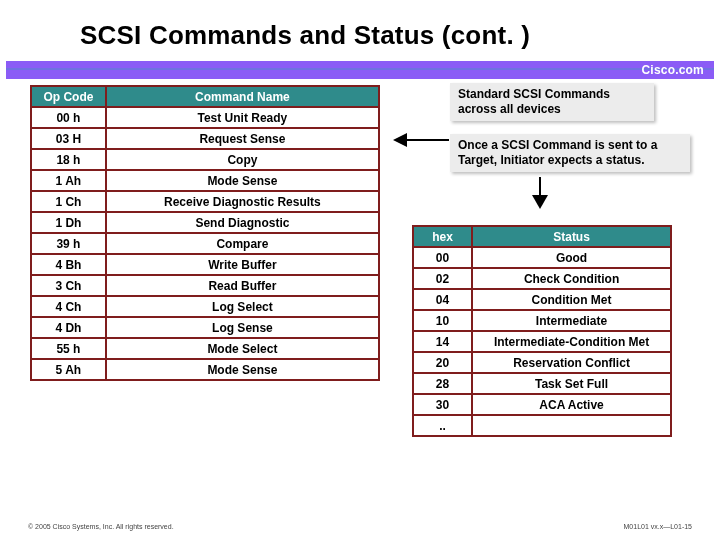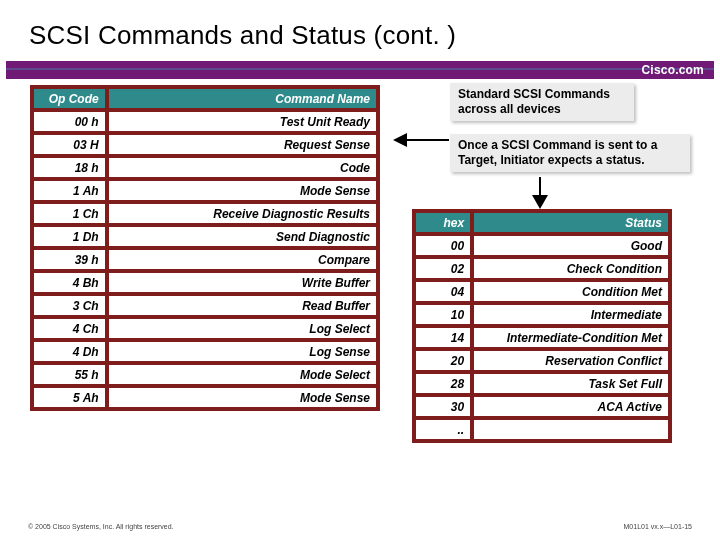--- a/index.html
+++ b/index.html
@@ -10,30 +10,30 @@
     font-family: Arial, Helvetica, sans-serif;
     background: #ffffff;
     color: #000;
     position: relative;
     overflow: hidden;
   }
 
   
   .title {
     font-size: 26px;
-    font-weight: 400;
-    padding: 20px 0 10px 29px;
+    font-weight: 700;
+    padding: 20px 0 10px 80px;
     letter-spacing: 0.2px;
   }
 
   
   .bar {
     position: relative;
     height: 18px;
-    background: #701a75;
+    background: #8b5cf6;
     margin: 0 6px;
   }
   .bar .brand {
     position: absolute;
     right: 10px;
     top: 50%;
     transform: translateY(-50%);
     color: #fff;
     font-size: 12px;
     font-weight: 700;
@@ -54,66 +54,65 @@
     height: 430px;
   }
 
   
   table {
     border-collapse: collapse;
     font-size: 12px;
     background: #fff;
   }
   th, td {
-    border: 4px solid #7f1d1d;
+    border: 2px solid #7f1d1d;
     padding: 2.5px 6px;
-    text-align: right;
+    text-align: center;
     font-weight: 700;
     white-space: nowrap;
-    font-style: italic;
   }
   th {
     background: #2f8b8b;
     color: #fff;
     font-weight: 700;
   }
 
   .commands-table {
     position: absolute;
     left: 30px;
     top: 6px;
     width: 350px;
   }
   .commands-table col.c1 { width: 75px; }
   .commands-table col.c2 { width: 275px; }
 
   .status-table {
     position: absolute;
     left: 412px;
-    top: 130px;
+    top: 146px;
     width: 260px;
   }
   .status-table col.c1 { width: 60px; }
   .status-table col.c2 { width: 200px; }
 
   
   .callout {
     position: absolute;
     background: #ececec;
     border: 0;
     padding: 4px 8px;
     font-size: 12px;
     font-weight: 700;
     line-height: 1.25;
     box-shadow: 2px 2px 3px rgba(0,0,0,0.25);
   }
   .callout.top {
     left: 450px;
     top: 4px;
-    width: 184px;
+    width: 204px;
   }
   .callout.mid {
     left: 450px;
     top: 55px;
     width: 240px;
   }
 
   
   .arrow {
     position: absolute;
@@ -173,21 +172,21 @@
       <tr>
           <td>00 h</td>
           <td>Test Unit Ready</td>
         </tr>
       <tr>
           <td>03 H</td>
           <td>Request Sense</td>
         </tr>
       <tr>
           <td>18 h</td>
-          <td>Code</td>
+          <td>Copy</td>
         </tr>
       <tr>
           <td>1 Ah</td>
           <td>Mode Sense</td>
         </tr>
       <tr>
           <td>1 Ch</td>
           <td>Receive Diagnostic Results</td>
         </tr>
       <tr>

